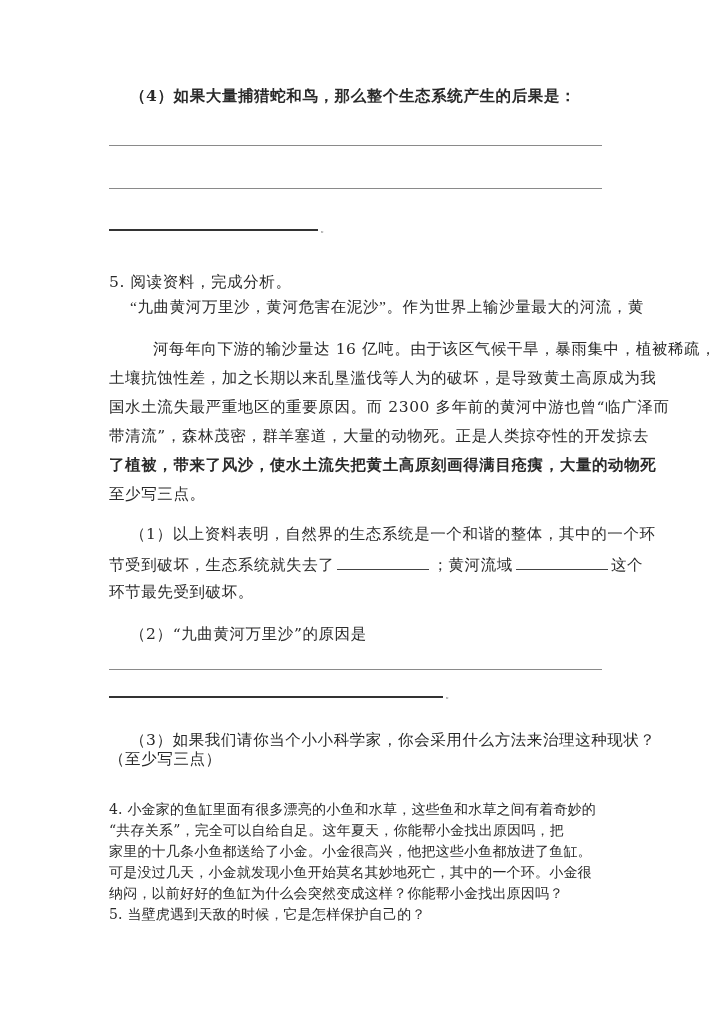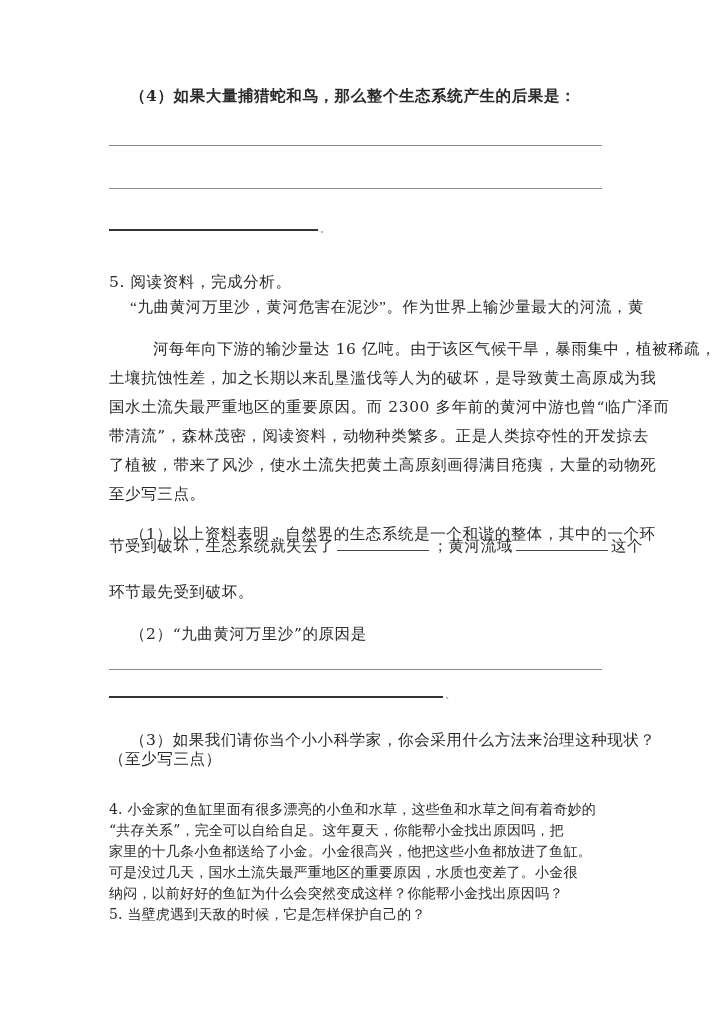--- a/index.html
+++ b/index.html
@@ -23,37 +23,37 @@
 <div class="rule" style="left:109px; top:188px; width:493px;"></div>
 <div class="rule dark" style="left:109px; top:229px; width:209px;"></div>
 <div class="dot" style="left:320px; top:222px;">。</div>
 
 <div class="t" style="left:109px; top:272px;">5. 阅读资料，完成分析。</div>
 
 <div class="t" style="left:130px; top:297px;font-family:Liberation Serif, serif;">“九曲黄河万里沙，黄河危害在泥沙”。作为世界上输沙量最大的河流，黄</div>
 <div class="t" style="left:109px; top:339px;margin-left:44px;">河每年向下游的输沙量达 16 亿吨。由于该区气候干旱，暴雨集中，植被稀疏，</div>
 <div class="t" style="left:109px; top:368px;">土壤抗蚀性差，加之长期以来乱垦滥伐等人为的破坏，是导致黄土高原成为我</div>
 <div class="t" style="left:109px; top:397px;">国水土流失最严重地区的重要原因。而 2300 多年前的黄河中游也曾“临广泽而</div>
-<div class="t" style="left:109px; top:426px;">带清流”，森林茂密，阅读资料，动物种类繁多。正是人类掠夺性的开发掠去</div>
-<div class="t" style="left:109px; top:455px;">了植被，带来了风沙，使水土流失把黄土高原刻画得满目疮痍，大量的动物死</div>
+<div class="t" style="left:109px; top:426px;">带清流”，森林茂密，群羊塞道，大量的动物死。正是人类掠夺性的开发掠去</div>
+<div class="t" style="left:109px; top:455px;font-weight:bold;">了植被，带来了风沙，使水土流失把黄土高原刻画得满目疮痍，大量的动物死</div>
 <div class="t" style="left:109px; top:484px;">至少写三点。</div>
 
 <div class="t" style="left:130px; top:524px;">（1）以上资料表明，自然界的生态系统是一个和谐的整体，其中的一个环</div>
-<div class="t" style="left:109px; top:534px;">
+<div class="t" style="left:109px; top:553px;">
   <span>节受到破坏，生态系统就失去了</span><span class="blank"></span><span>；黄河流域</span><span class="blank"></span><span>这个</span>
 </div>
 <div class="t" style="left:109px; top:582px;">环节最先受到破坏。</div>
 
 <div class="t" style="left:130px; top:624px;text-align:right;">（2）“九曲黄河万里沙”的原因是</div>
 <div class="rule" style="left:109px; top:669px; width:493px;"></div>
 <div class="rule dark" style="left:109px; top:696px; width:334px;"></div>
 <div class="dot" style="left:445px; top:688px;">。</div>
 
 <div class="t" style="left:130px; top:730px;">（3）如果我们请你当个小小科学家，你会采用什么方法来治理这种现状？</div>
 <div class="t" style="left:109px; top:749px;text-align:right;">（至少写三点）</div>
 
 <div class="t tight" style="left:109px; top:799px;">4. 小金家的鱼缸里面有很多漂亮的小鱼和水草，这些鱼和水草之间有着奇妙的</div>
 <div class="t tight" style="left:109px; top:820px;">“共存关系”，完全可以自给自足。这年夏天，你能帮小金找出原因吗，把</div>
 <div class="t tight" style="left:109px; top:841px;">家里的十几条小鱼都送给了小金。小金很高兴，他把这些小鱼都放进了鱼缸。</div>
-<div class="t tight" style="left:109px; top:862px;">可是没过几天，国水土流失最严重地区的重要原因，水质也变差了。小金很</div>
+<div class="t tight" style="left:109px; top:862px;">可是没过几天，小金就发现小鱼开始莫名其妙地死亡，其中的一个环。小金很</div>
 <div class="t tight" style="left:109px; top:883px;">纳闷，以前好好的鱼缸为什么会突然变成这样？你能帮小金找出原因吗？</div>
 
 <div class="t tight" style="left:109px; top:904px;">5. 当壁虎遇到天敌的时候，它是怎样保护自己的？</div>
 
 </body></html>

